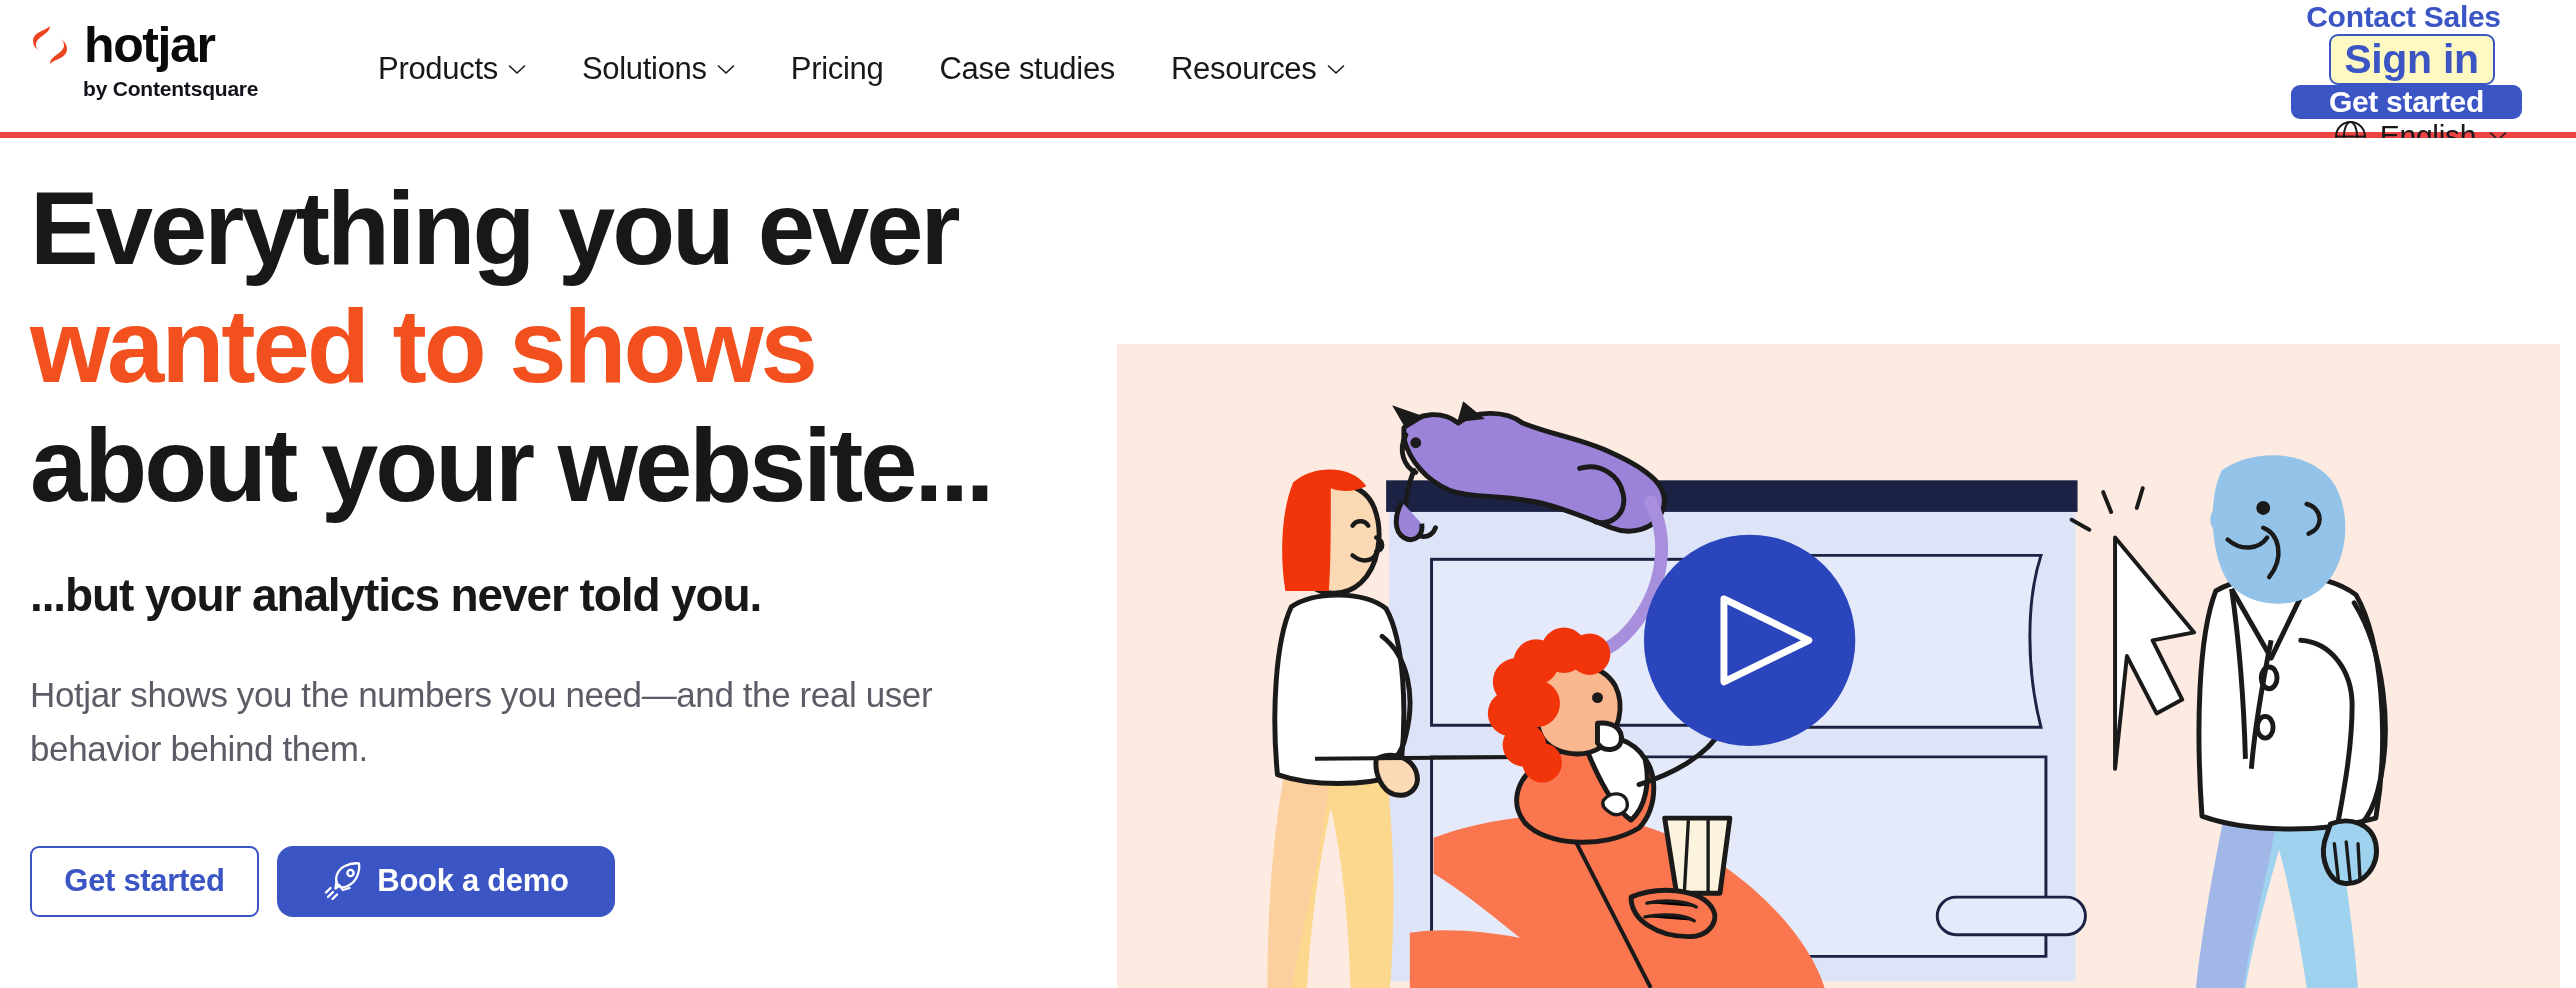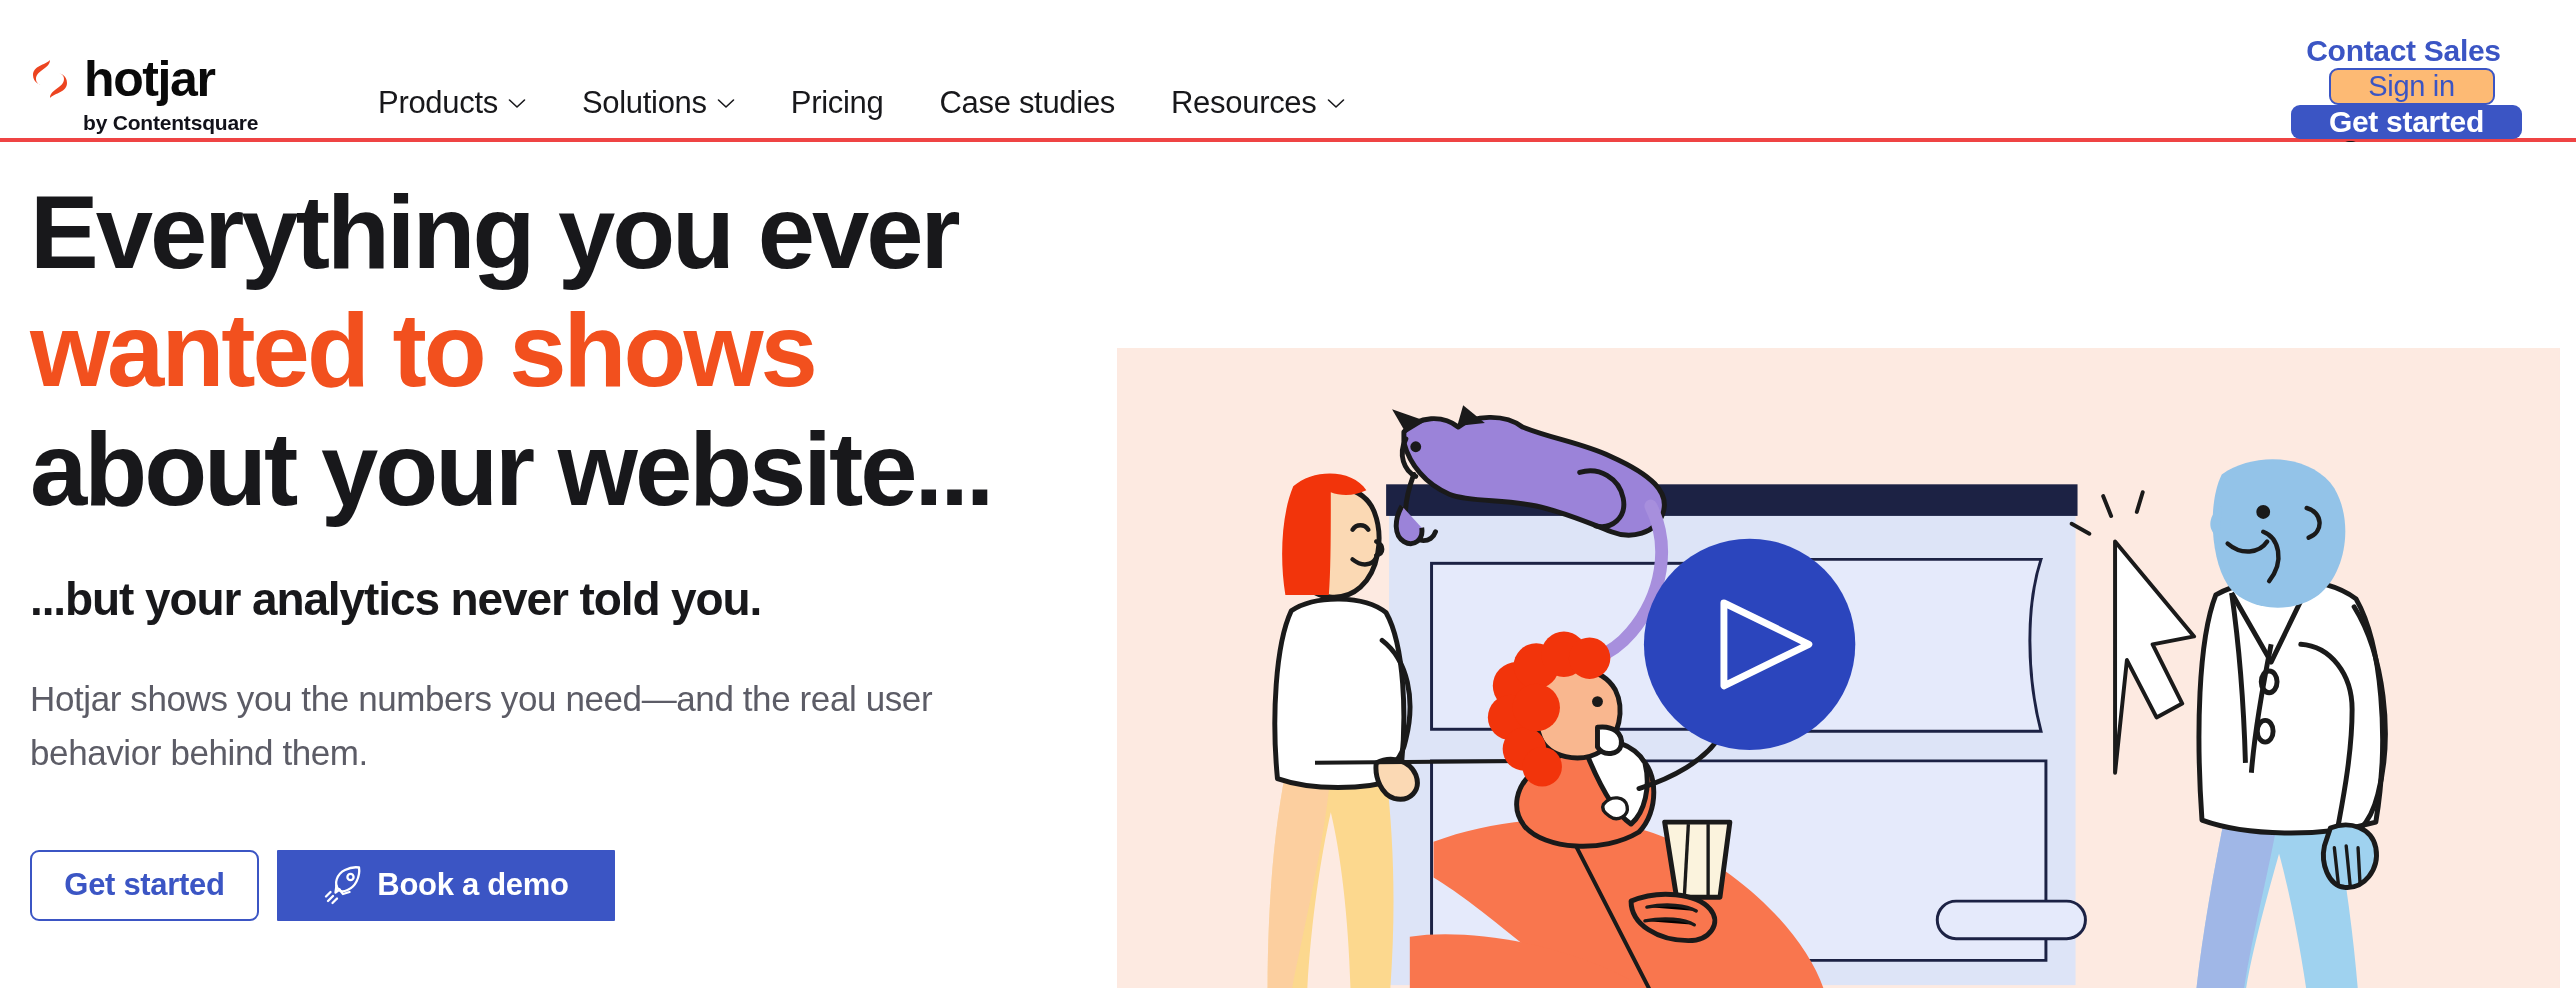--- a/index.html
+++ b/index.html
@@ -9,26 +9,25 @@
     height: 988px;
     overflow: hidden;
     background: #ffffff;
     font-family: "Liberation Sans", sans-serif;
   }
 
   
   .site-header {
     position: relative;
     width: 2576px;
-    height: 108px;
+    height: 138px;
     background: #ffffff;
-    border-bottom: 4px solid #ef4444;
+    border-bottom: 6px solid #ef4444;
     display: flex;
     align-items: center;
-    margin-top: 34px;
   }
 
   .brand {
     position: absolute;
     left: 30px;
     top: 20px;
     display: flex;
     flex-direction: column;
     width: 297px;
   }
@@ -96,24 +95,24 @@
     letter-spacing: -0.3px;
     cursor: pointer;
     margin-right: 34px;
     white-space: nowrap;
   }
   .btn-signin {
     display: flex; align-items: center; justify-content: center;
     width: 166px; height: 65px;
     border: 2px solid #3b55c4;
     border-radius: 9px;
-    background: #fdba74;
+    background: #fef9c3;
     color: #3b55c4;
-    font-size: 29px;
-    font-weight: 400;
+    font-size: 41px;
+    font-weight: 700;
     letter-spacing: -0.3px;
     cursor: pointer;
     margin-right: 18px;
   }
   .btn-getstarted-top {
     display: flex; align-items: center; justify-content: center;
     width: 231px; height: 65px;
     border: none;
     border-radius: 9px;
     background: #3b55c4;
@@ -190,21 +189,21 @@
     font-size: 31px;
     font-weight: 700;
     letter-spacing: -0.3px;
     cursor: pointer;
   }
   .btn-bookdemo {
     display: flex; align-items: center; justify-content: center;
     gap: 12px;
     width: 338px; height: 71px;
     border: none;
-    border-radius: 1px;
+    border-radius: 16px;
     background: #3b55c4;
     color: #ffffff;
     font-size: 31px;
     font-weight: 700;
     letter-spacing: -0.3px;
     cursor: pointer;
   }
   .rocket { width: 42px; height: 42px; flex: none; display: block; }
 
   

